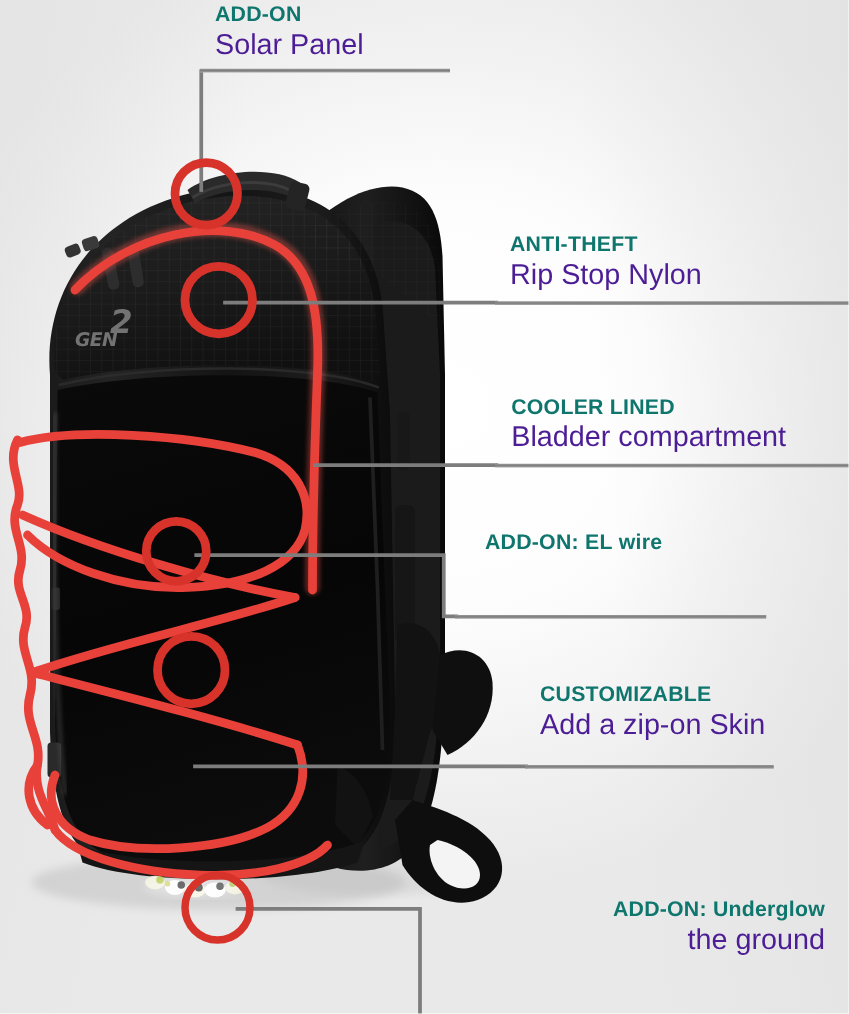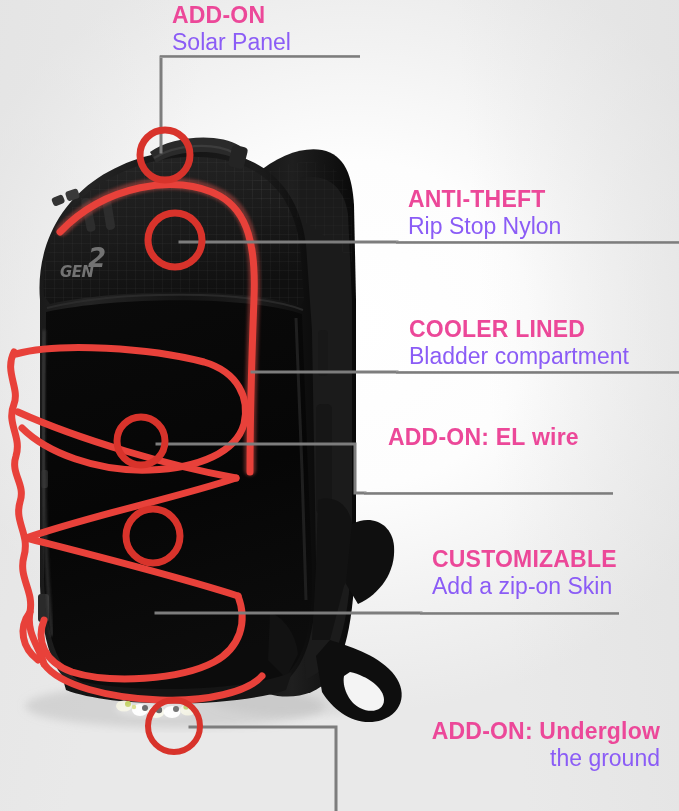--- a/index.html
+++ b/index.html
@@ -40,30 +40,30 @@
     height: 811px;
   }
   .product-svg { position: absolute; left: 0; top: 0; }
 
   
   .callout {
     position: absolute;
     box-sizing: border-box;
   }
   .callout-title {
-    color: #ec4899;
-    font-size: 23px;
+    color: #0f766e;
+    font-size: 17px;
     font-weight: 700;
     letter-spacing: 0.2px;
     line-height: 1.13;
     white-space: nowrap;
   }
   .callout-title .lc { text-transform: none; }
   .callout-sub {
-    color: #8b5cf6;
+    color: #4c1d95;
     font-size: 23px;
     font-weight: 400;
     line-height: 1.16;
     white-space: nowrap;
     margin-top: 1px;
   }
 
   
   .rule {
     position: absolute;

